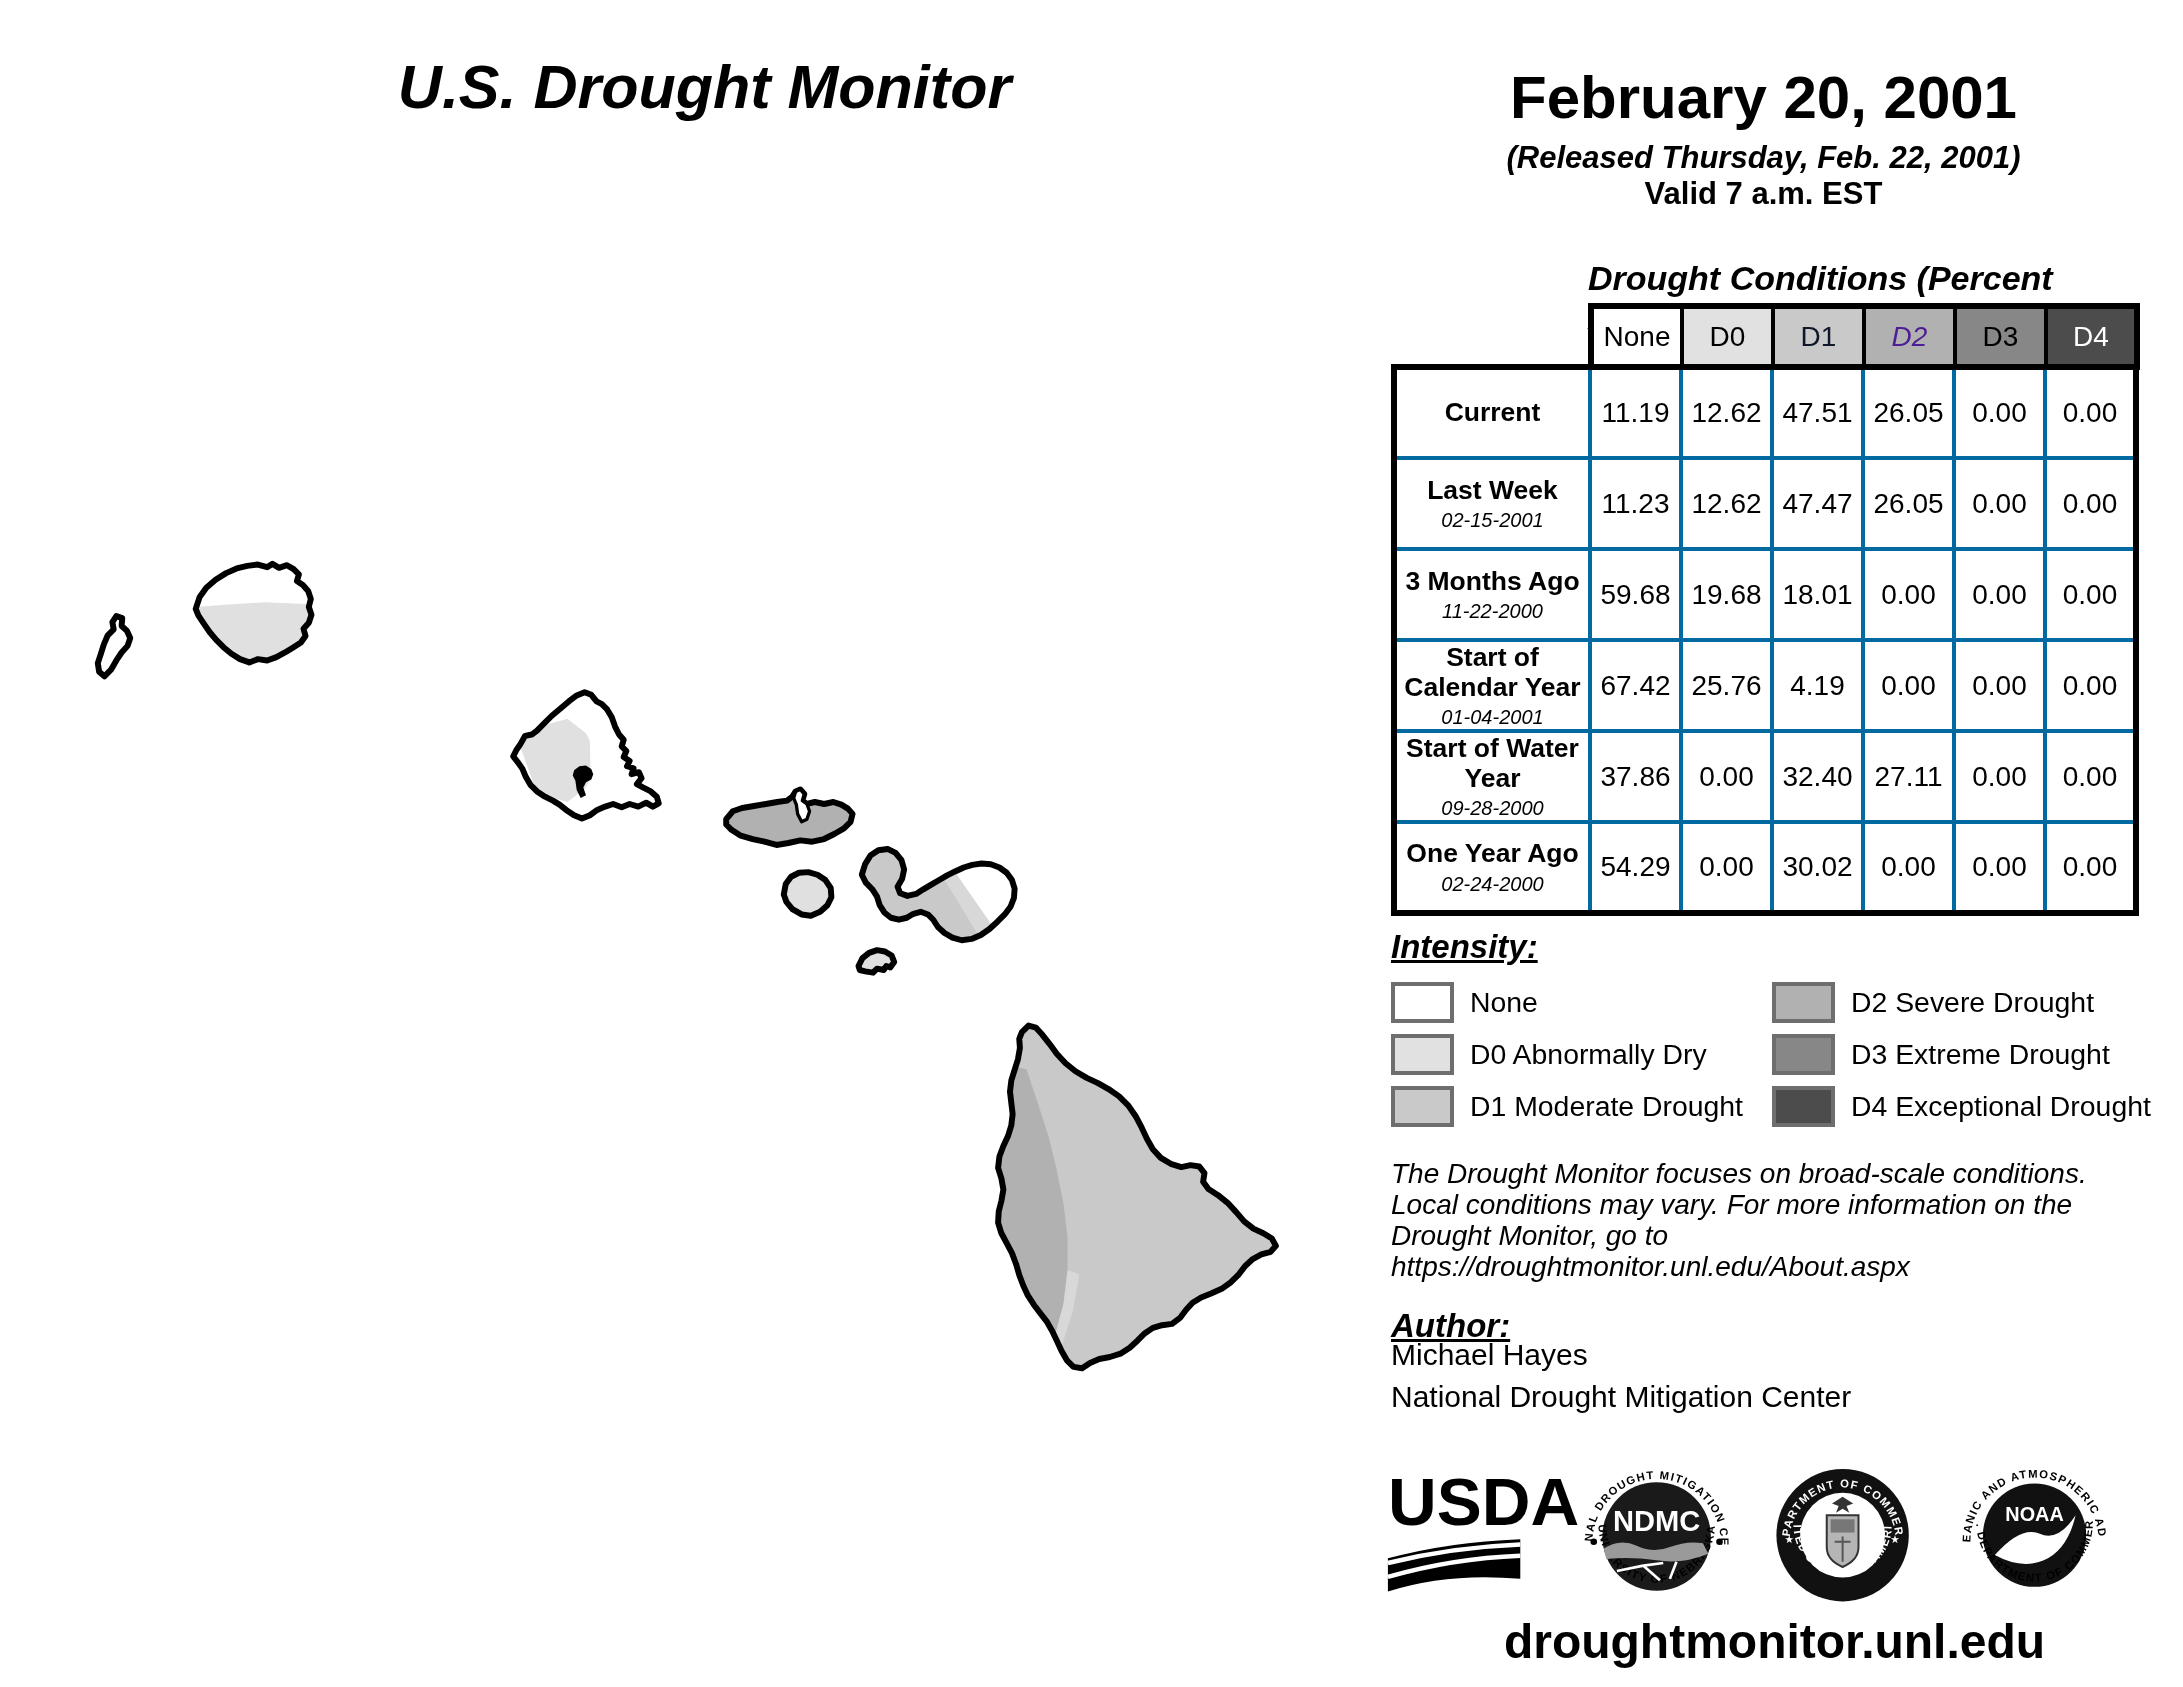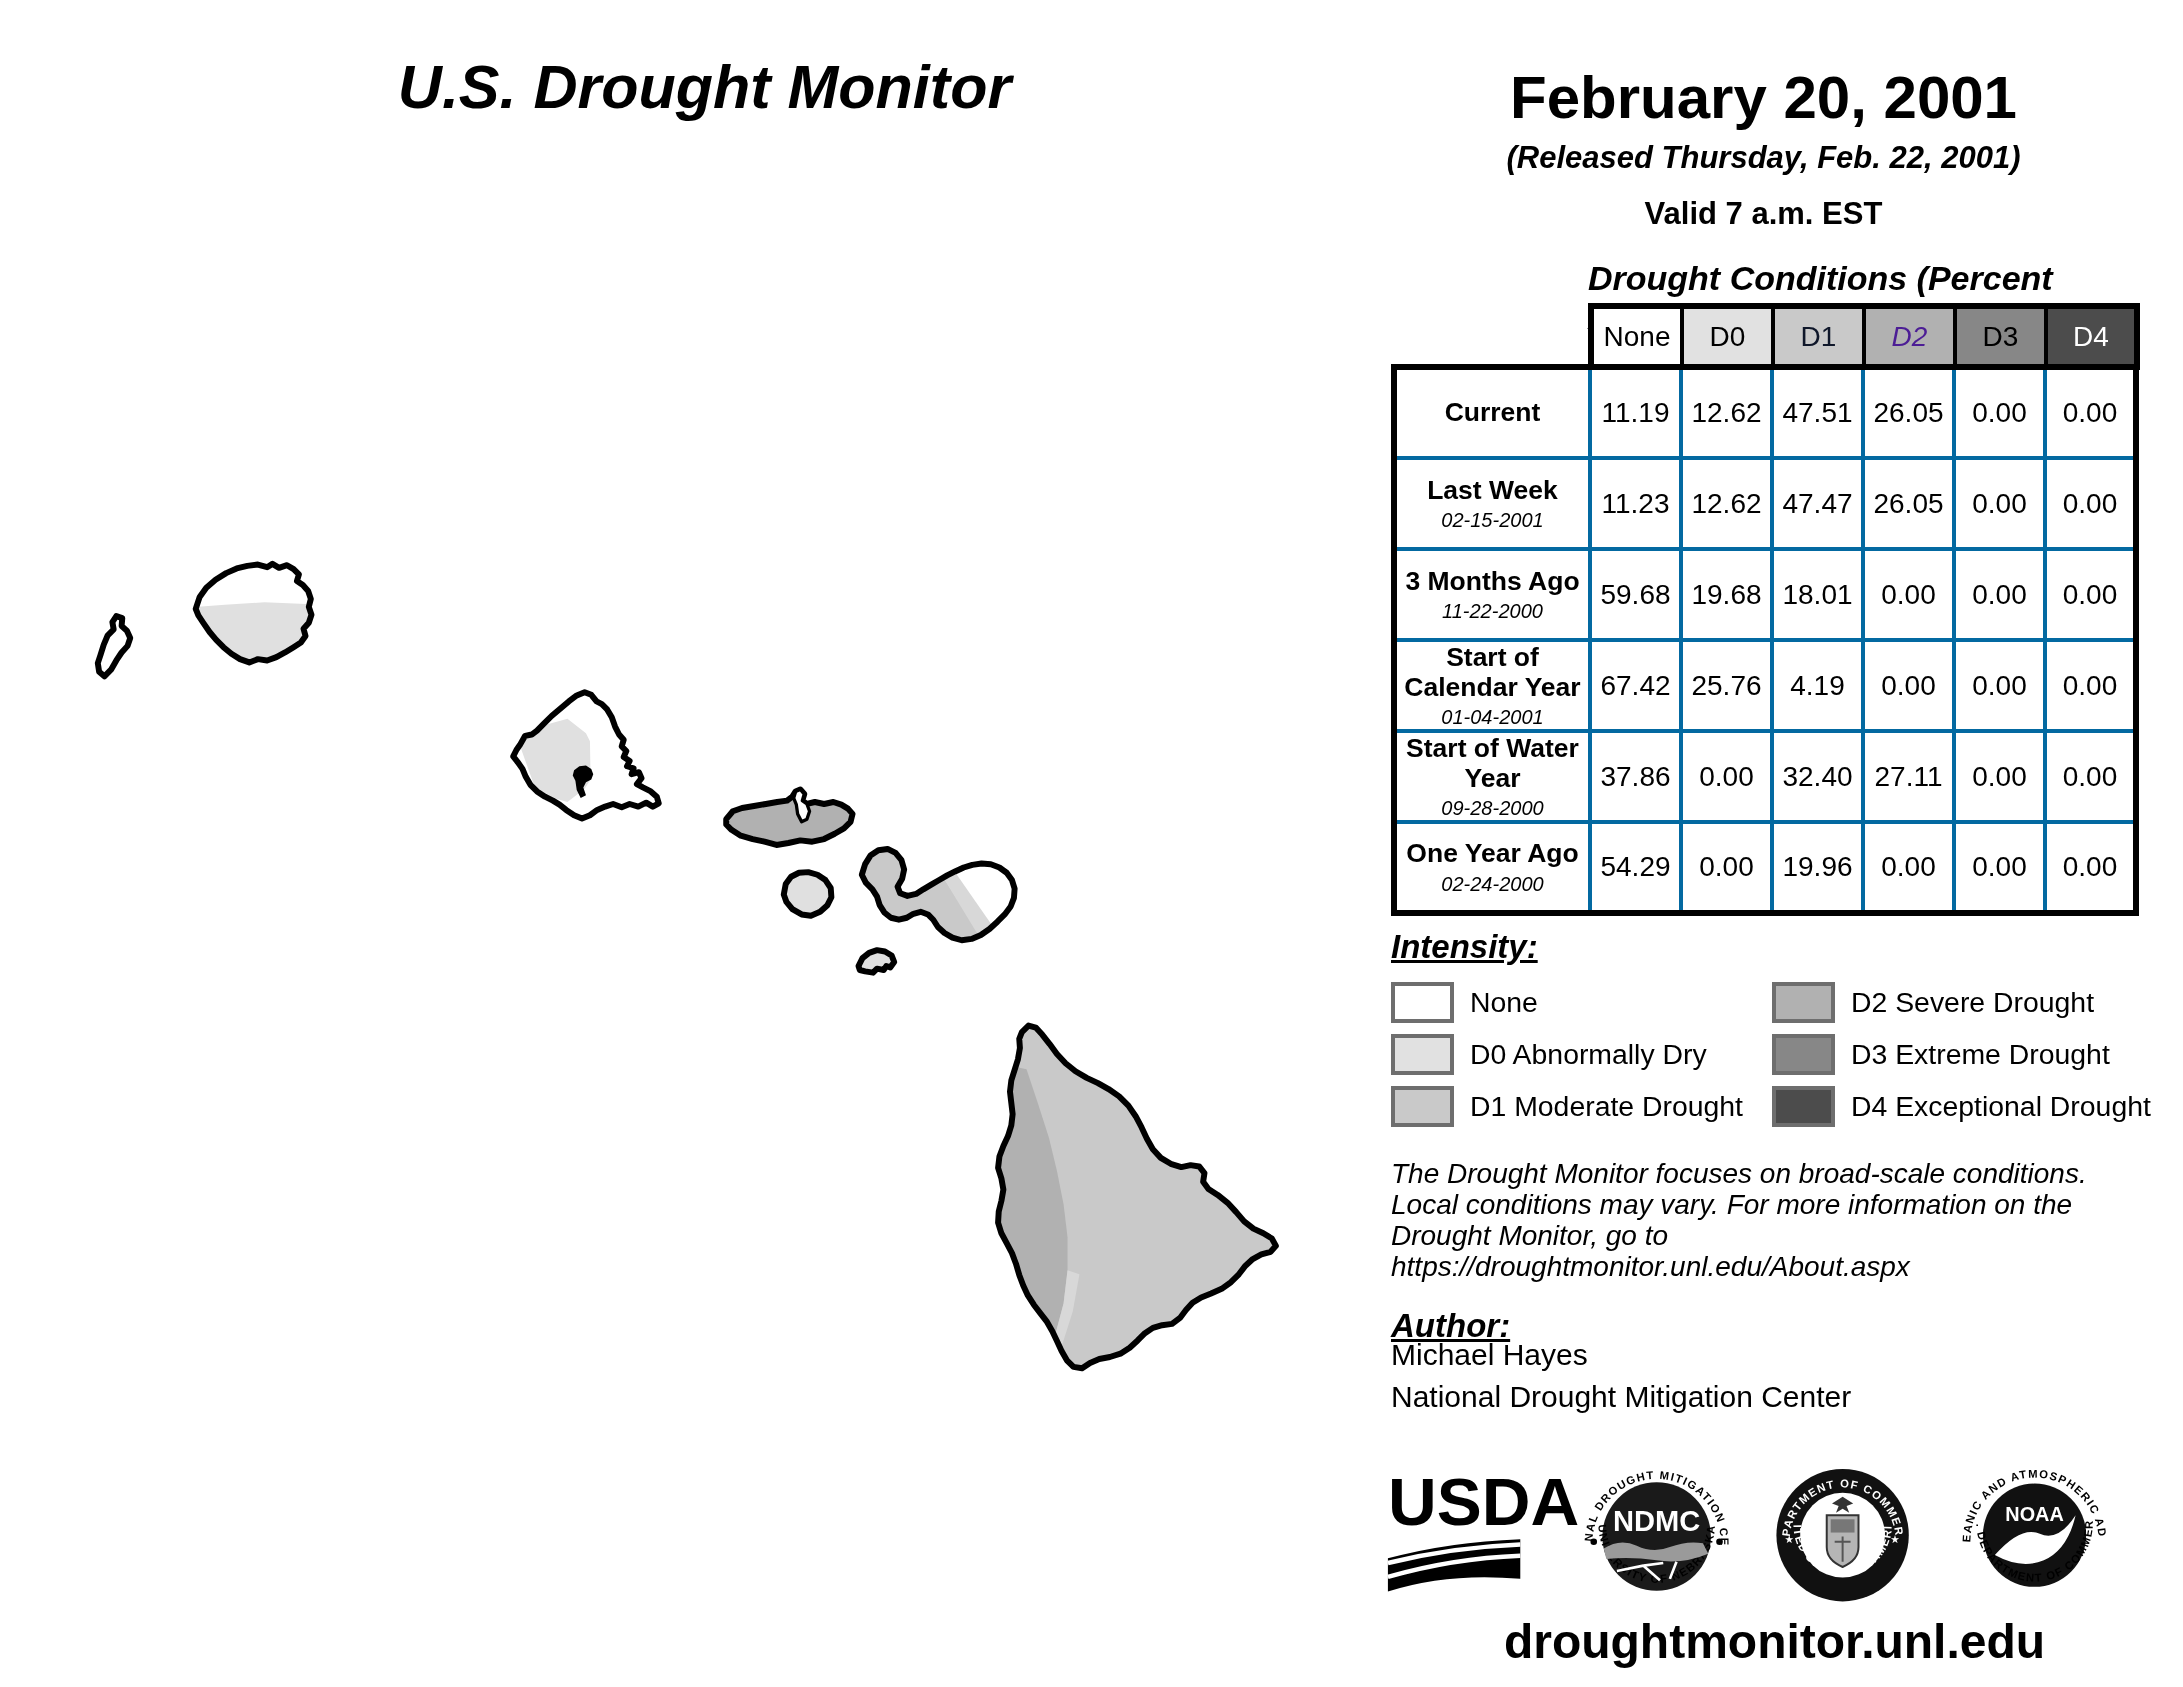--- a/index.html
+++ b/index.html
@@ -8,21 +8,21 @@
   .abs{position:absolute;}
 
   
   .map-title{left:357px;top:52px;width:695px;text-align:center;
              font-size:61px;font-weight:bold;font-style:italic;}
   .map-state{left:357px;top:124px;width:695px;text-align:center;
              font-size:93px;font-weight:bold;letter-spacing:1.3px;}
   .date-block{left:1416px;top:66px;width:695px;text-align:center;}
   .date-main{font-size:60px;font-weight:bold;line-height:1.05;}
   .date-released{font-size:31px;font-weight:bold;font-style:italic;margin-top:10.6px;}
-  .date-valid{font-size:31px;font-weight:bold;margin-top:20px;}
+  .date-valid{font-size:31px;font-weight:bold;}
 
   
   .tbl-title{left:1588px;top:259px;width:549px;text-align:left;
              font-size:34px;font-style:italic;font-weight:bold;}
   table.dm{border-collapse:collapse;table-layout:fixed;}
   table.dm td,table.dm th{box-sizing:border-box;text-align:center;vertical-align:middle;
              font-size:28px;padding:0;}
   #hdr-table{left:1588px;top:303px;}
   #hdr-table th{width:91px;height:61px;border:4.6px solid #000;font-weight:normal;}
   #hdr-table{border:6.6px solid #000;}
@@ -212,21 +212,21 @@
       <td class="val">0.00</td>
       <td class="val">0.00</td>
     </tr>
     <tr>
       <td class="lbl">
             <div>One Year Ago</div>
           <div class="row-date">02-24-2000</div>
           </td>
       <td class="val">54.29</td>
       <td class="val">0.00</td>
-      <td class="val">19.96</td>
+      <td class="val">30.02</td>
       <td class="val">0.00</td>
       <td class="val">0.00</td>
       <td class="val">0.00</td>
     </tr>
   </tbody>
     </table>
 
   <div class="abs legend-title">Intensity:</div>
 
   <div class="legend-item" style="left:1391px;top:980px;">

